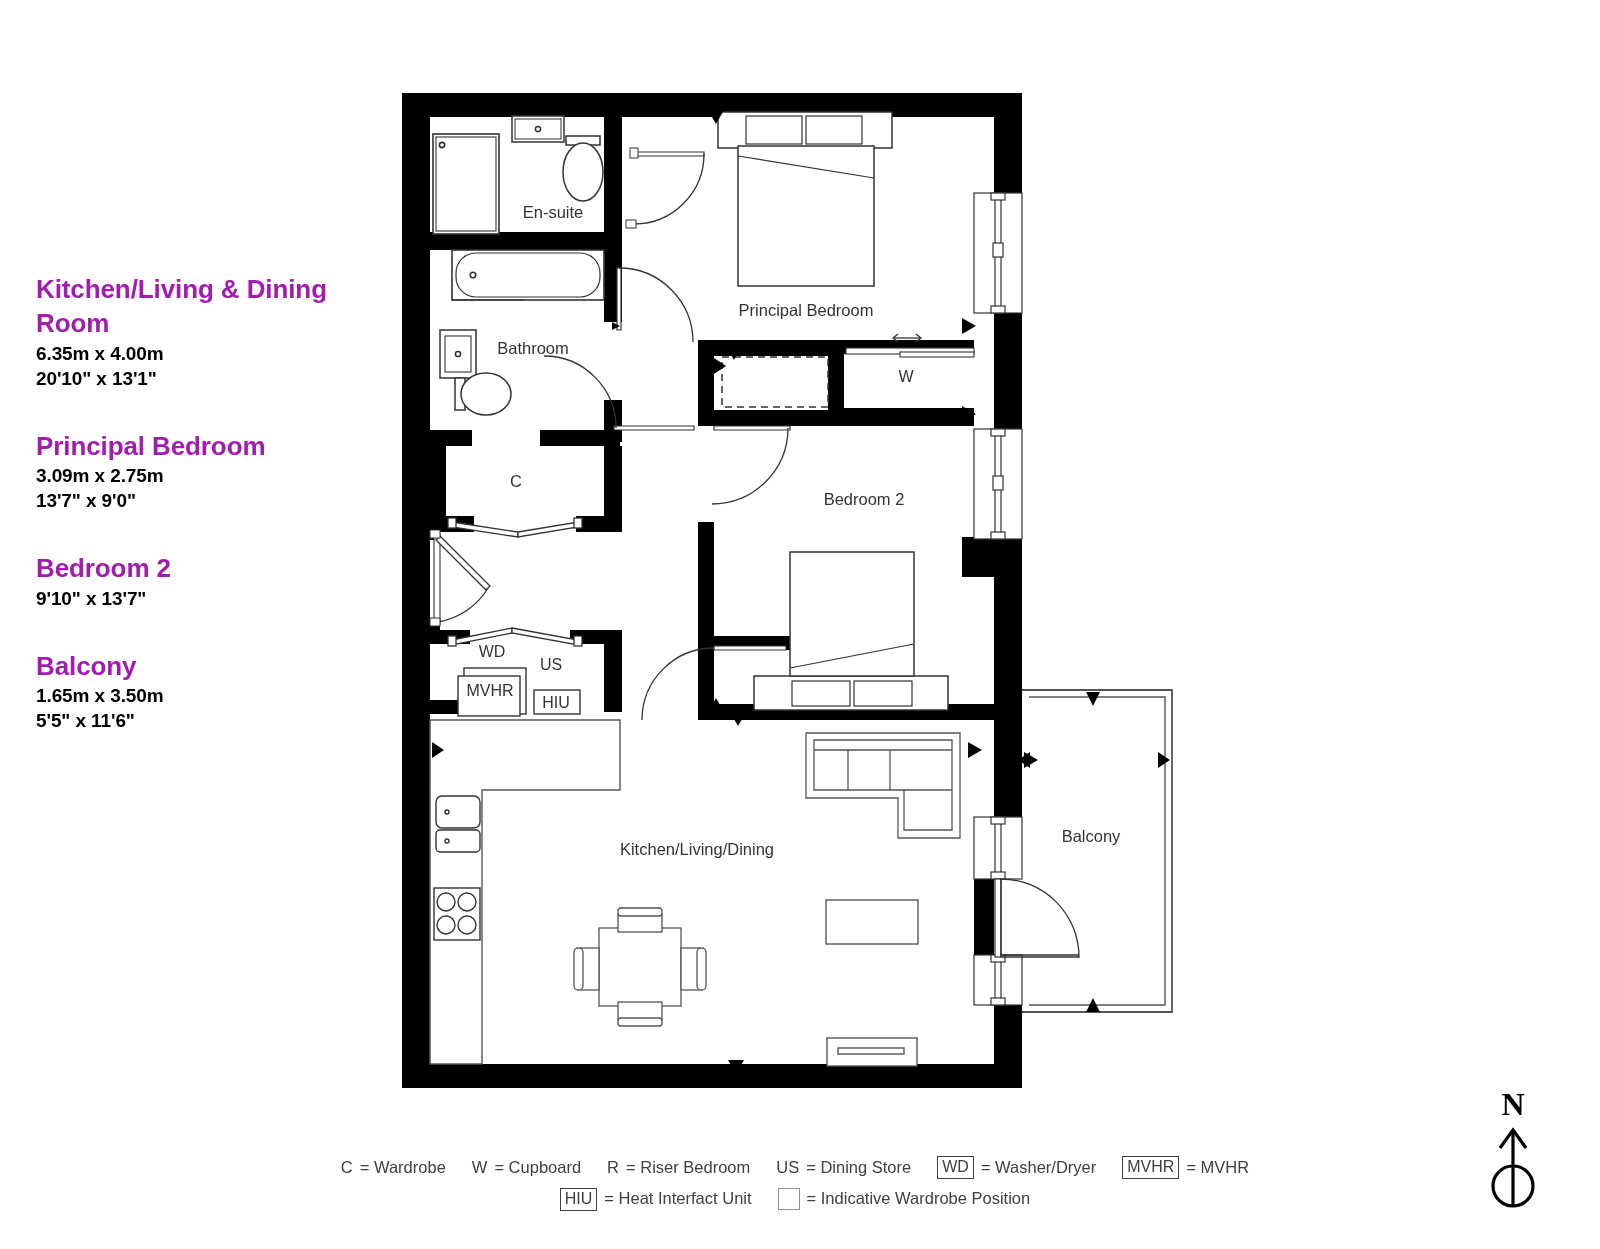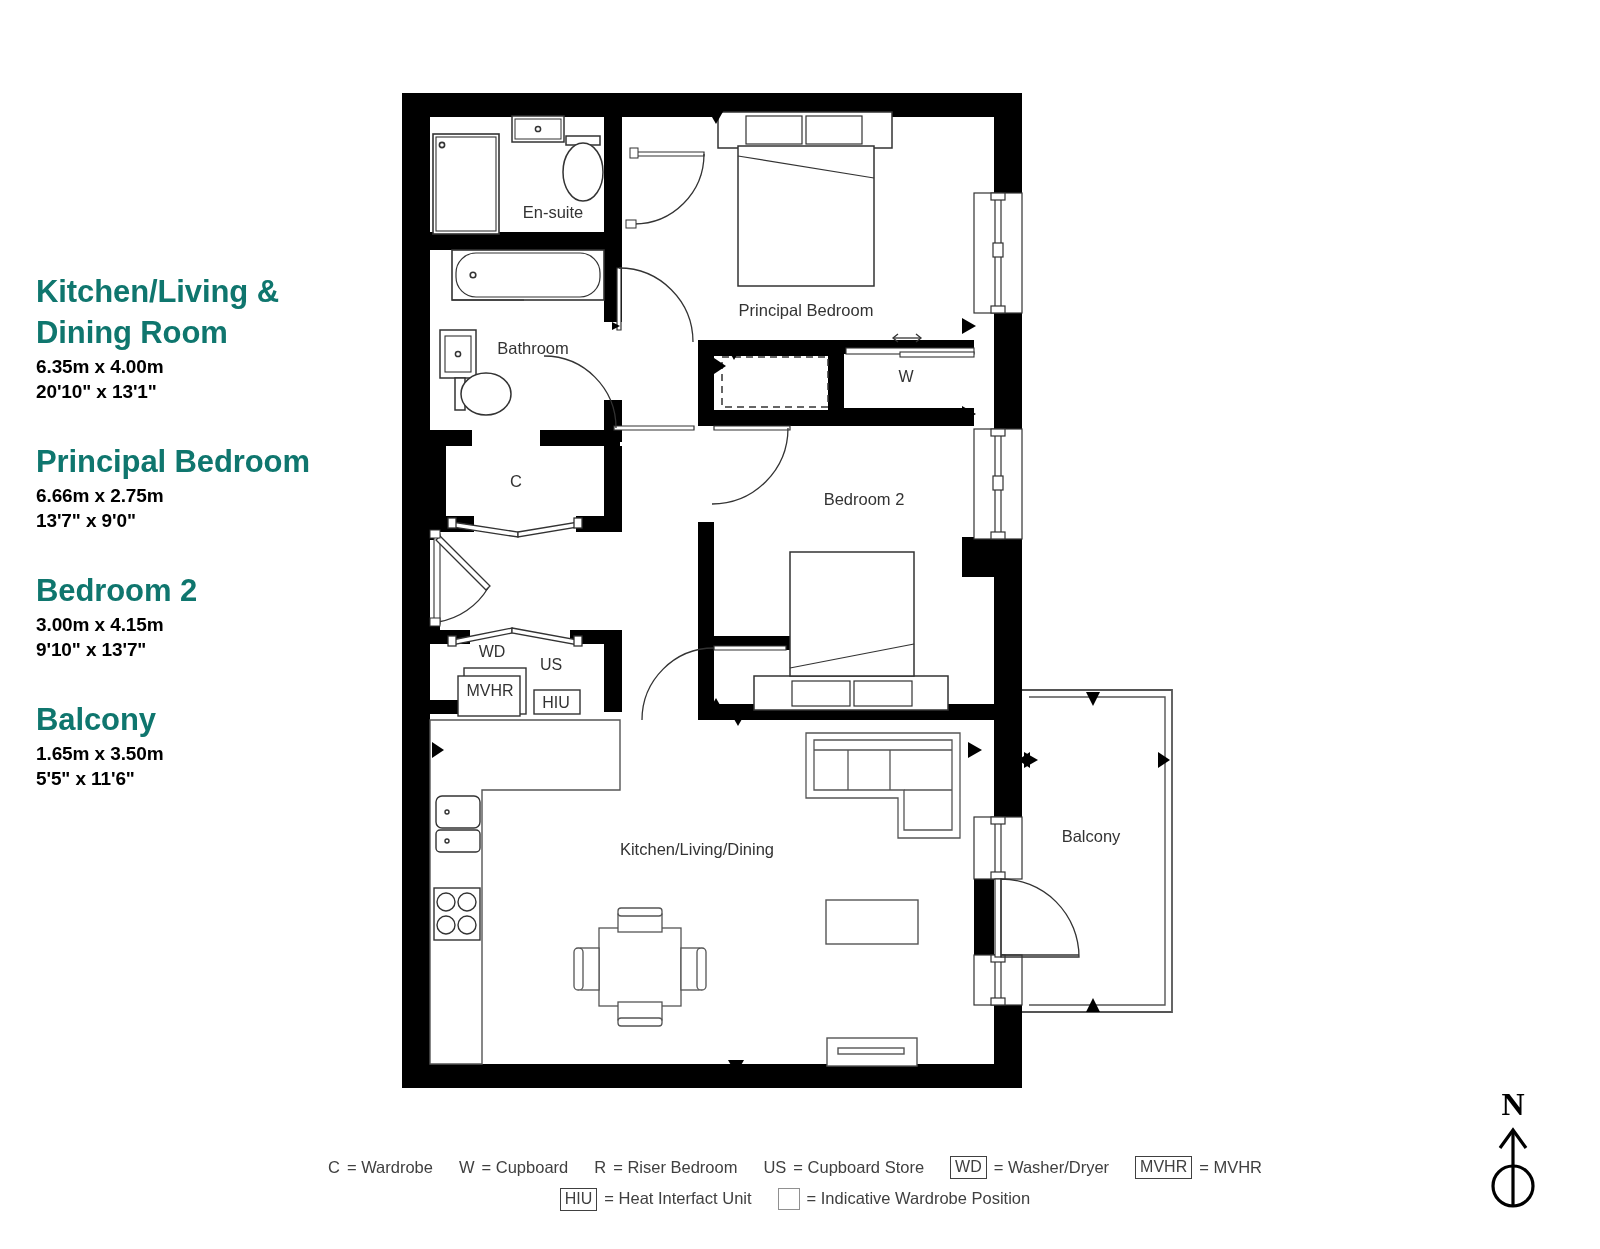--- a/index.html
+++ b/index.html
@@ -18,23 +18,23 @@
 
   
   #schedule {
     position: absolute;
     left: 36px;
     top: 272px;
     width: 330px;
   }
   .sched-block { margin-bottom: 38px; }
   .sched-name {
-    font-size: 31px;
+    font-size: 26px;
     font-weight: bold;
-    color: #0f766e;
+    color: #a21caf;
     line-height: 1.32;
     letter-spacing: -0.1px;
   }
   .sched-metric, .sched-imperial {
     font-size: 19px;
     font-weight: bold;
     color: #000;
     line-height: 1.32;
     letter-spacing: -0.1px;
   }
@@ -107,26 +107,25 @@
 <body>
 
 <div id="schedule">
   <div class="sched-block">
     <div class="sched-name">Kitchen/Living &amp; Dining Room</div>
     <div class="sched-metric">6.35m  x  4.00m</div>
     <div class="sched-imperial">20'10" x 13'1"</div>
   </div>
   <div class="sched-block">
     <div class="sched-name">Principal Bedroom</div>
-    <div class="sched-metric">6.66m  x  2.75m</div>
+    <div class="sched-metric">3.09m  x  2.75m</div>
     <div class="sched-imperial">13'7" x 9'0"</div>
   </div>
   <div class="sched-block">
     <div class="sched-name">Bedroom 2</div>
-    <div class="sched-metric">3.00m  x  4.15m</div>
     <div class="sched-imperial">9'10" x 13'7"</div>
   </div>
   <div class="sched-block">
     <div class="sched-name">Balcony</div>
     <div class="sched-metric">1.65m  x  3.50m</div>
     <div class="sched-imperial">5'5" x 11'6"</div>
   </div>
 </div>
 
 <div id="plan">
@@ -454,21 +453,21 @@
     <span class="legend-item">
       <span class="legend-abbr">W</span>
       <span>= Cupboard</span>
     </span>
     <span class="legend-item">
       <span class="legend-abbr">R</span>
       <span>= Riser Bedroom</span>
     </span>
     <span class="legend-item">
       <span class="legend-abbr">US</span>
-      <span>= Cupboard Store</span>
+      <span>= Dining Store</span>
     </span>
     <span class="legend-item">
       <span class="legend-boxed">WD</span>
       <span>= Washer/Dryer</span>
     </span>
     <span class="legend-item">
       <span class="legend-boxed">MVHR</span>
       <span>= MVHR</span>
     </span>
   </div>

